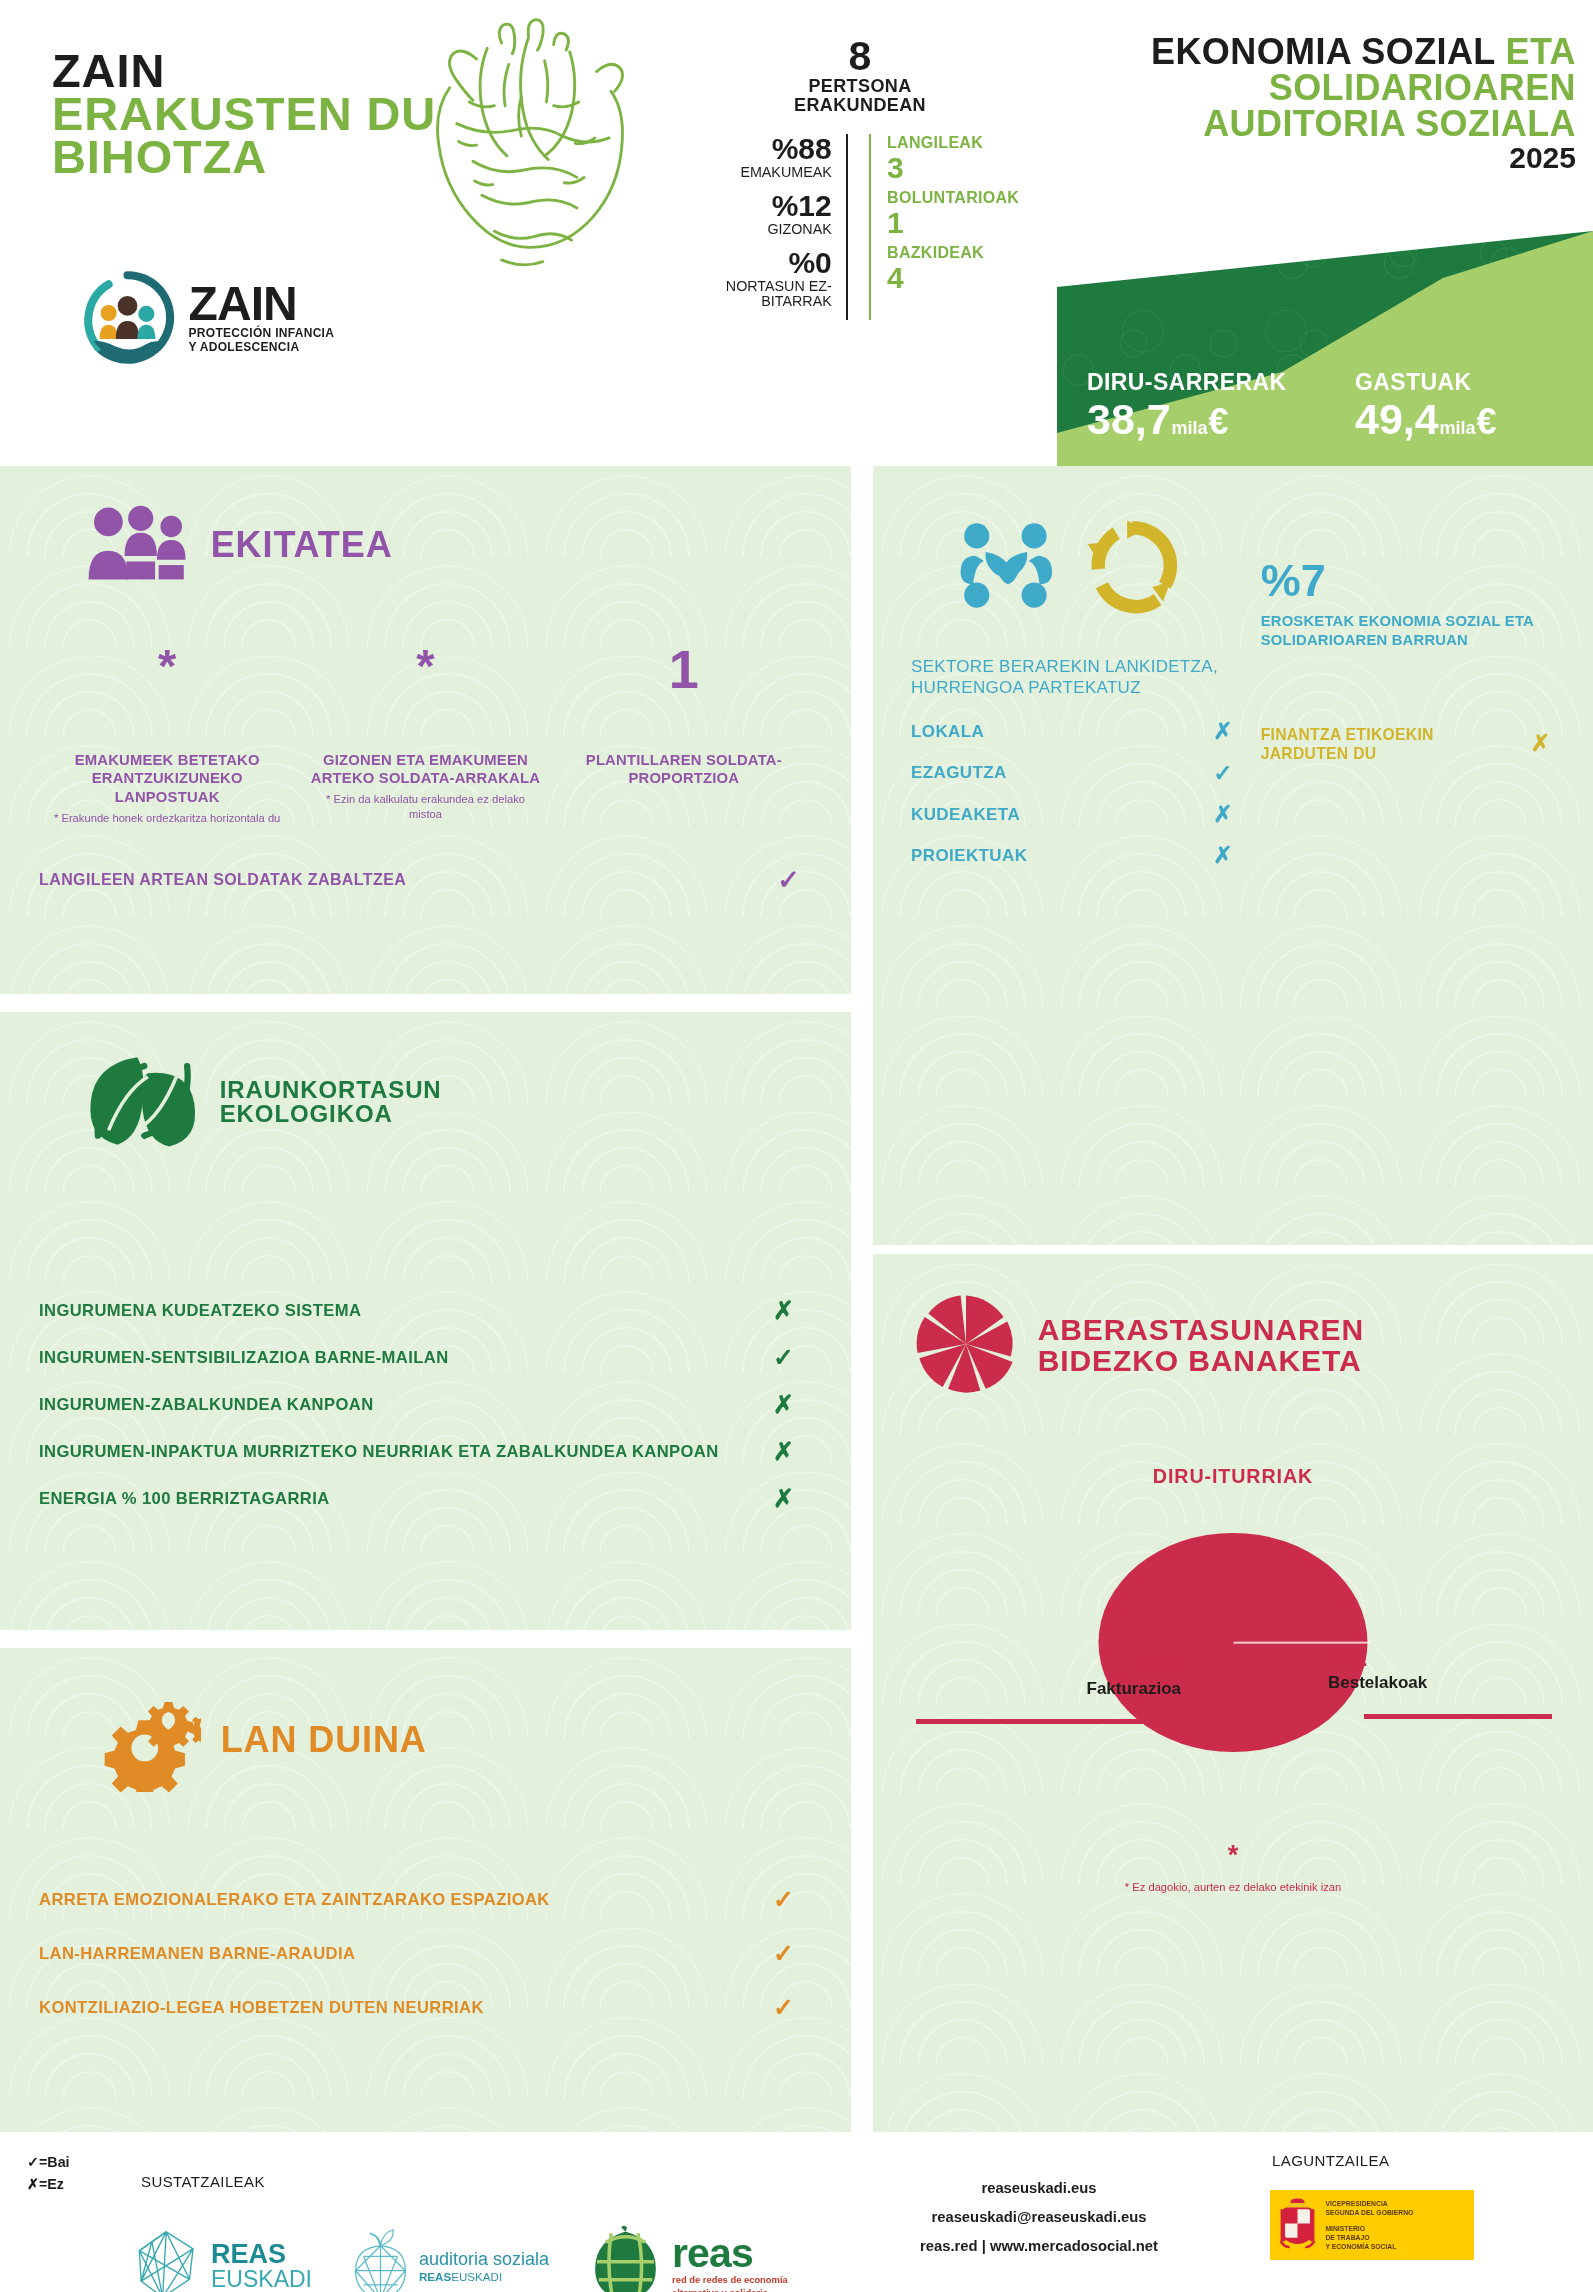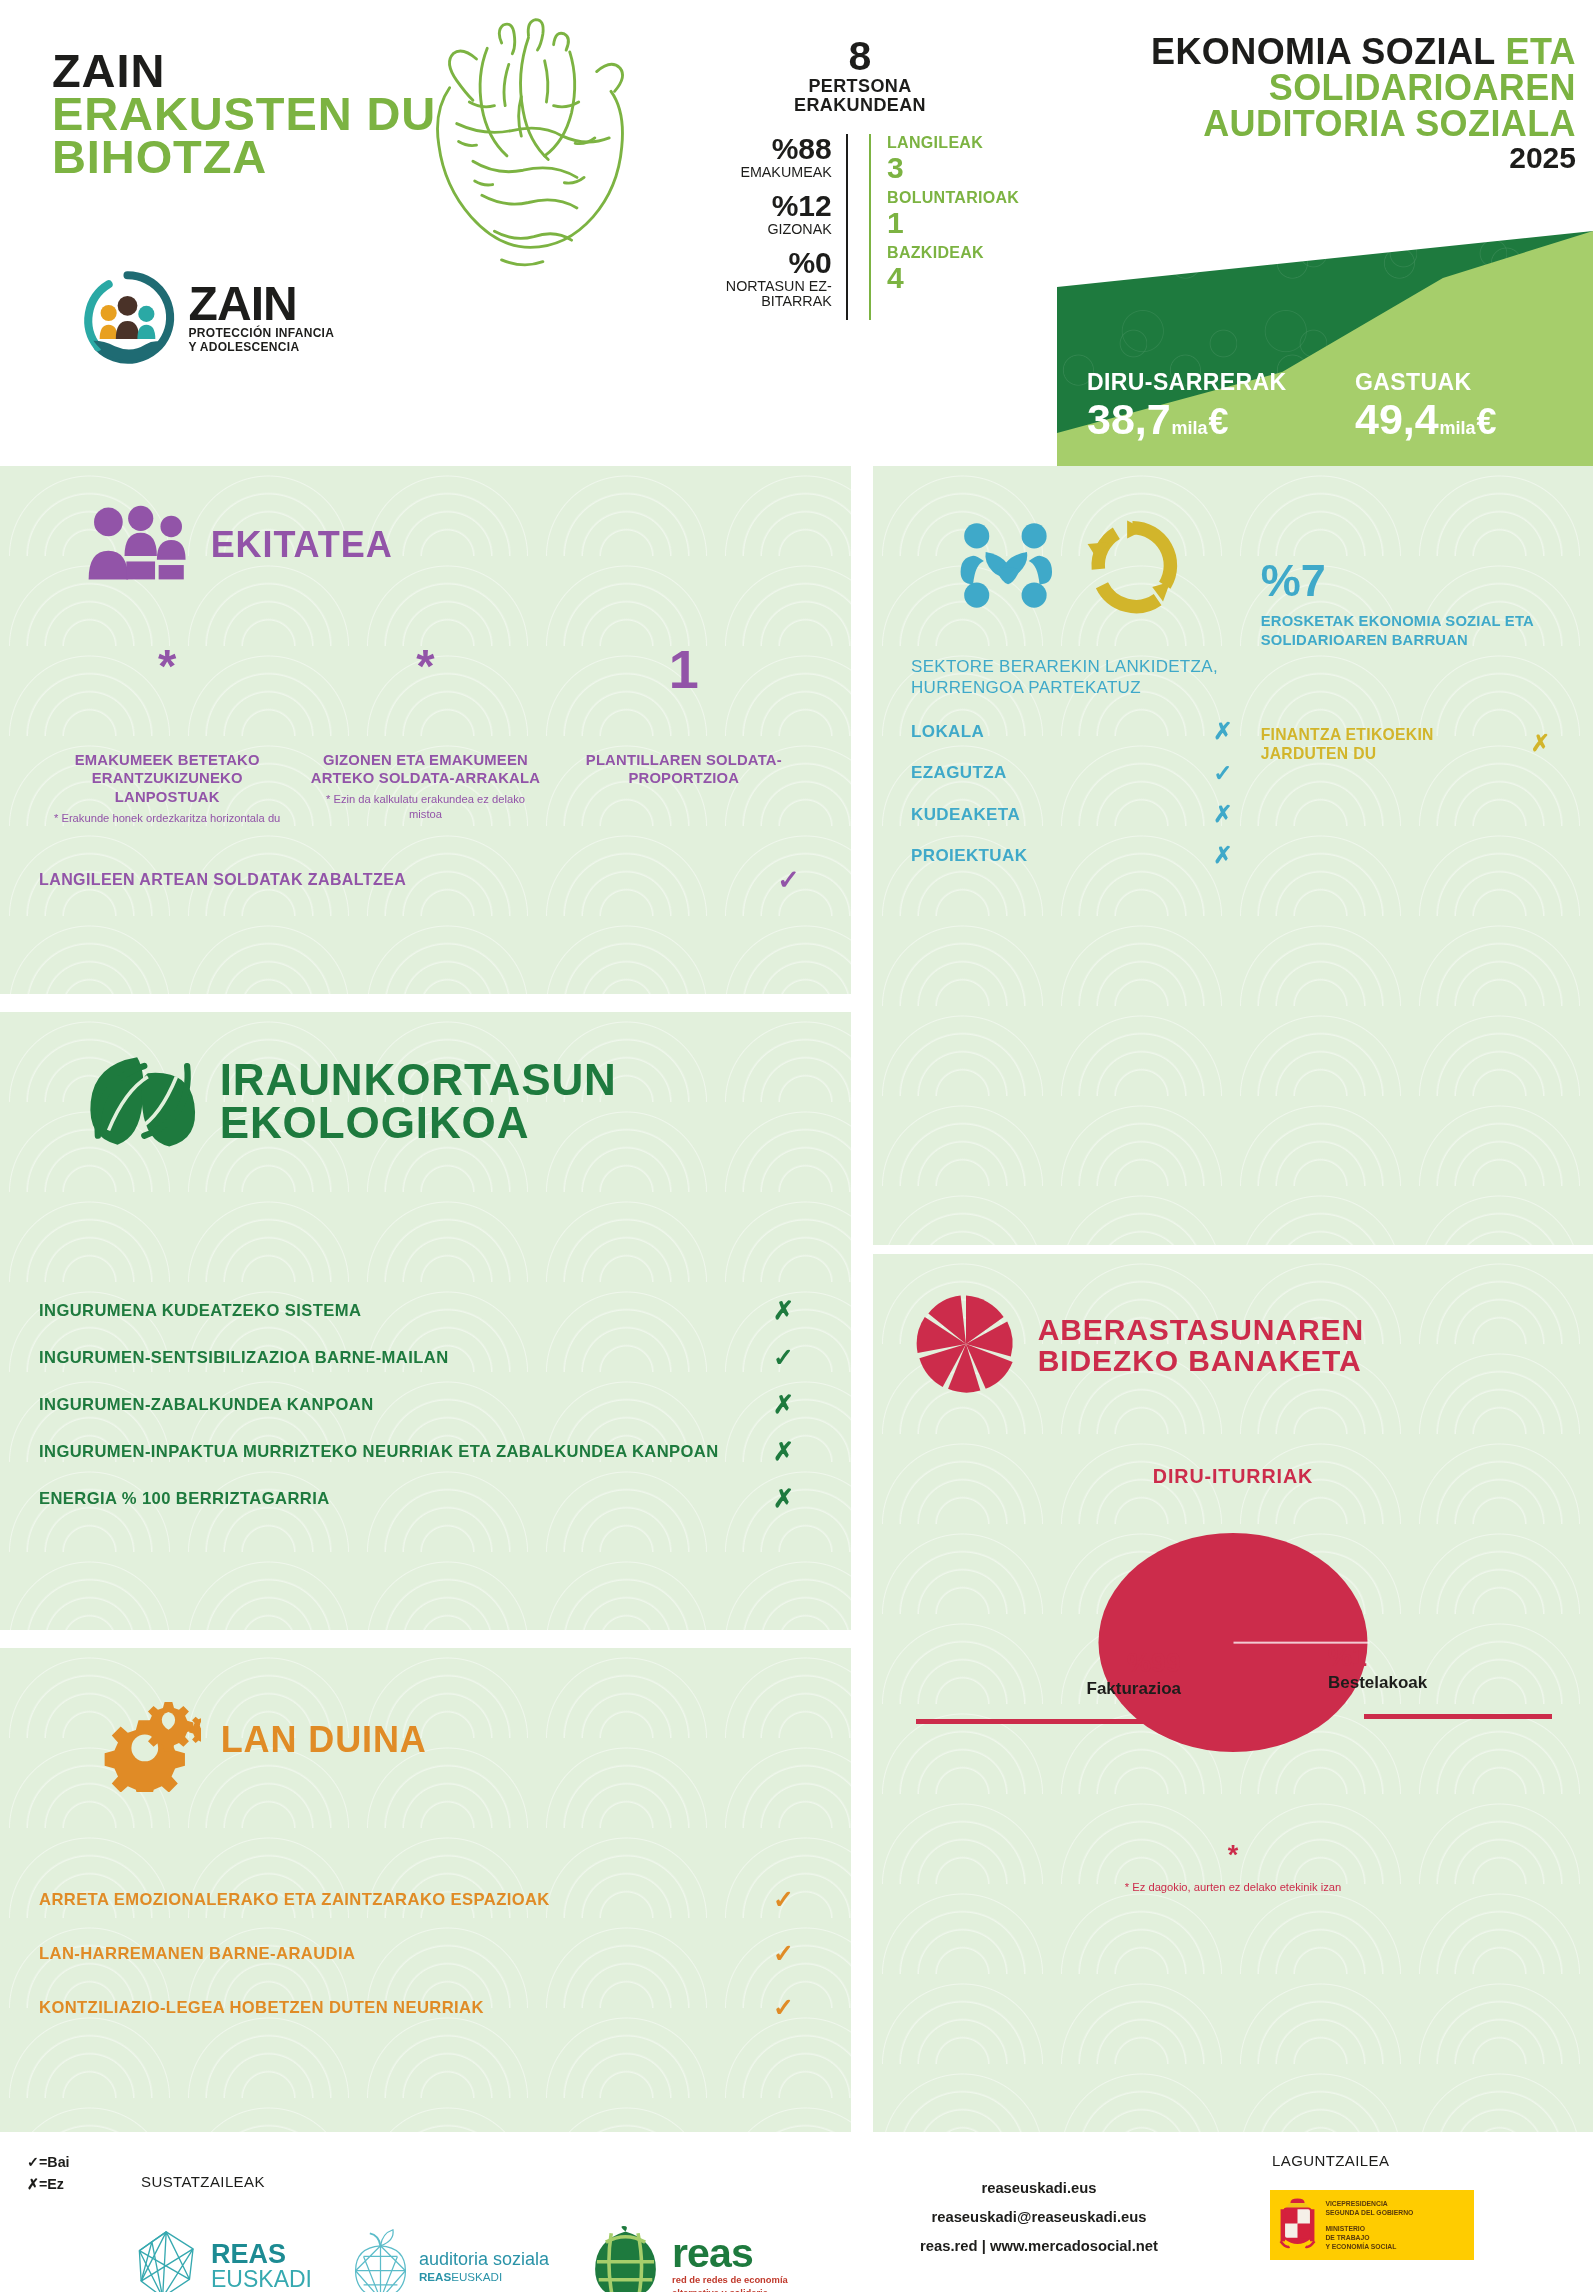--- a/index.html
+++ b/index.html
@@ -126,21 +126,21 @@
   .eq-row .lbl { flex: 1; font-size: 16px; font-weight: 900; letter-spacing: 0.4px; }
   .eq-row .mk { font-size: 27px; font-weight: 700; width: 39px; text-align: center; }
 
   
   .crow { display: flex; align-items: center; padding: 0 47px 0 39px; margin-bottom: 18px; }
   .crow .lbl { flex: 1; font-size: 16.6px; font-weight: 900; letter-spacing: 0.4px; line-height: 1.2; }
   .crow .mk { font-size: 25px; font-weight: 700; width: 41px; text-align: center; }
 
   
   .green-d { color: #1e7a3e; }
-  .t-eko { font-size: 44px; }
+  .t-eko { font-size: 24px; }
   .eco-list { margin-top: 143px; }
 
   
   .orange { color: #e08b26; }
   .t-lan { font-size: 36px; }
   .lan-list { margin-top: 90px; }
   .lan-list .crow { margin-bottom: 25px; }
 
   
   .blue { color: #3fa9c9; }

